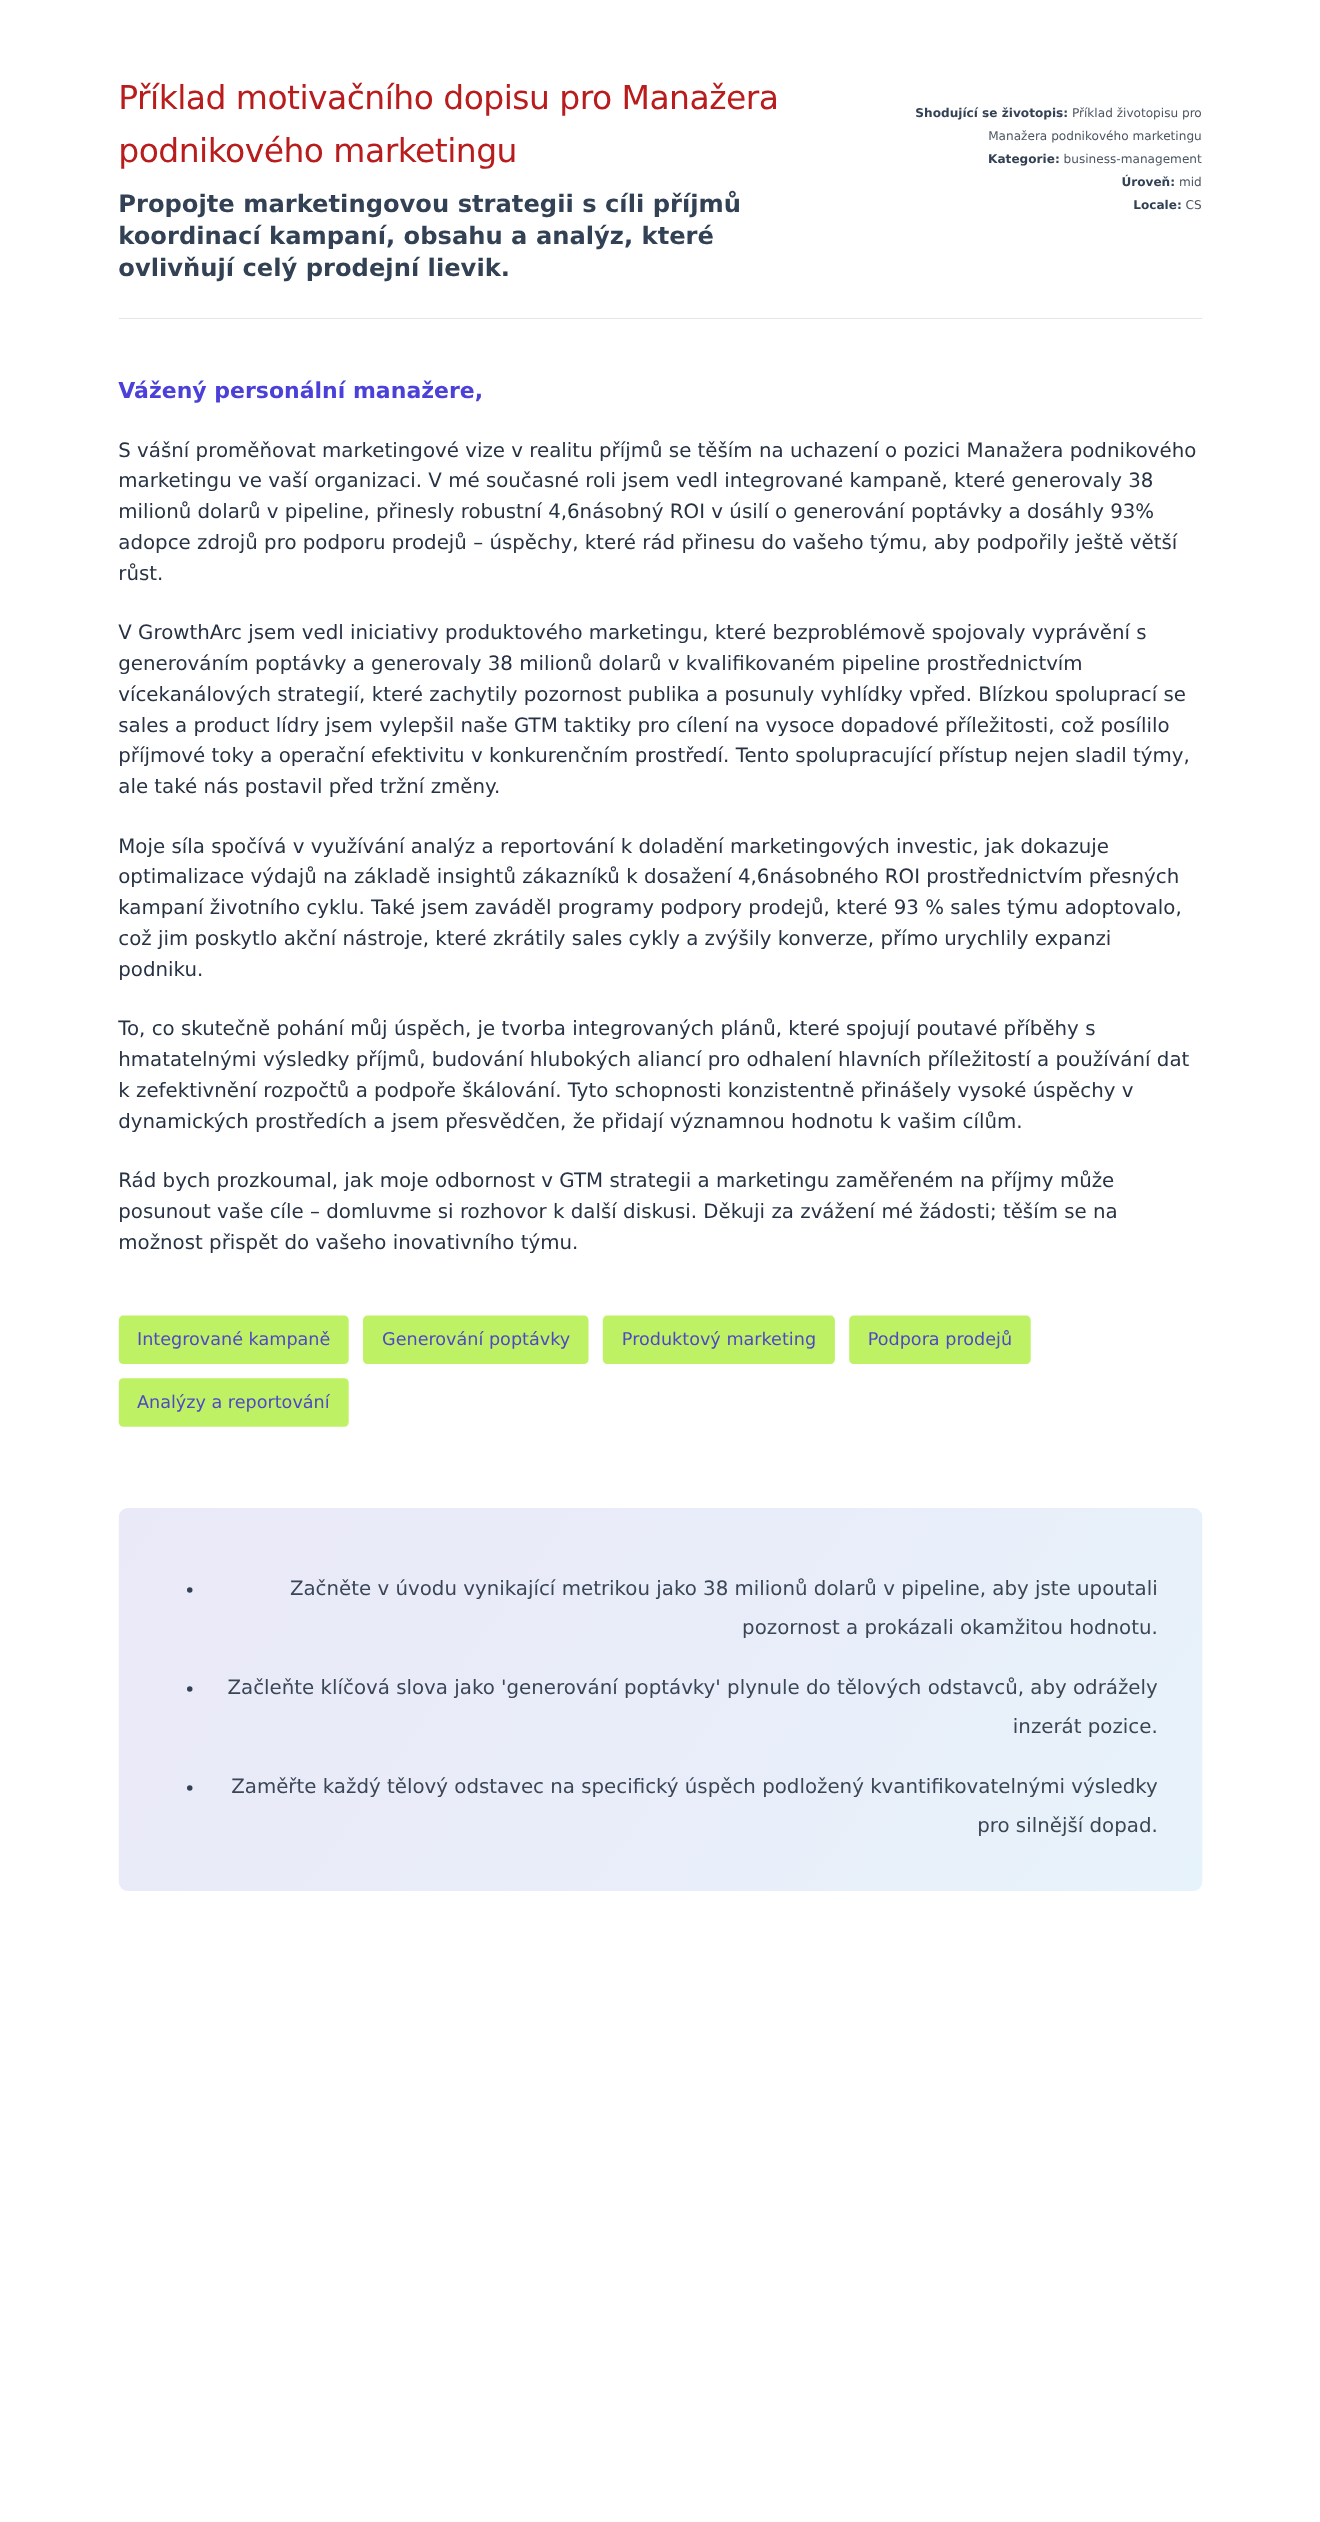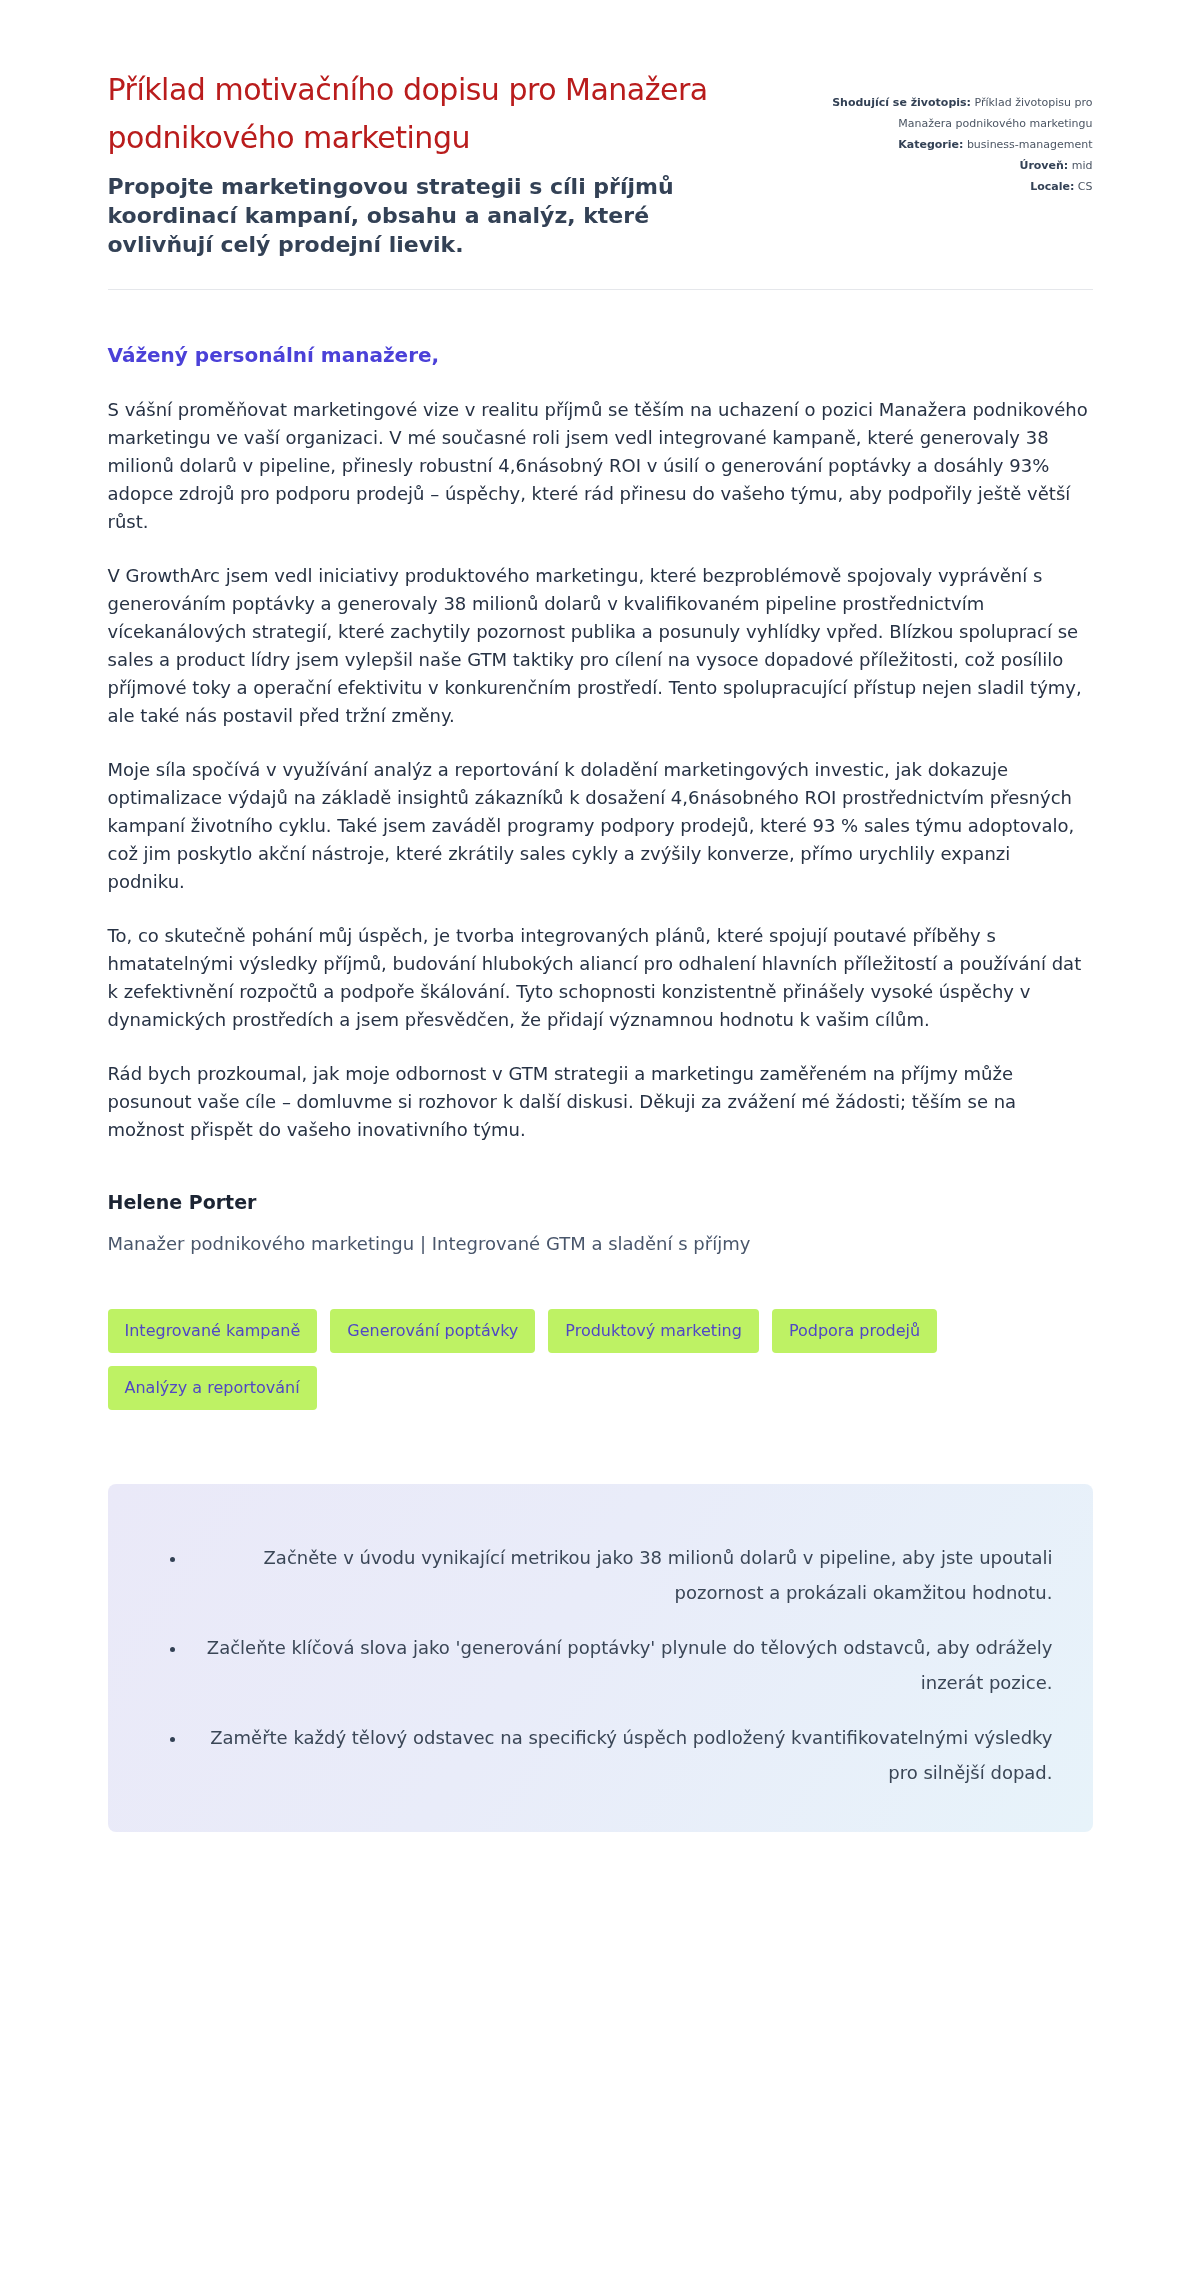--- a/index.html
+++ b/index.html
@@ -162,24 +162,20 @@
   <hr class="divider">
 
   <div class="letter">
     <p class="greeting">Vážený personální manažere,</p>
     <p class="body-par">S vášní proměňovat marketingové vize v realitu příjmů se těším na uchazení o pozici Manažera podnikového marketingu ve vaší organizaci. V mé současné roli jsem vedl integrované kampaně, které generovaly 38 milionů dolarů v pipeline, přinesly robustní 4,6násobný ROI v úsilí o generování poptávky a dosáhly 93% adopce zdrojů pro podporu prodejů – úspěchy, které rád přinesu do vašeho týmu, aby podpořily ještě větší růst.</p>
     <p class="body-par">V GrowthArc jsem vedl iniciativy produktového marketingu, které bezproblémově spojovaly vyprávění s generováním poptávky a generovaly 38 milionů dolarů v kvalifikovaném pipeline prostřednictvím vícekanálových strategií, které zachytily pozornost publika a posunuly vyhlídky vpřed. Blízkou spoluprací se sales a product lídry jsem vylepšil naše GTM taktiky pro cílení na vysoce dopadové příležitosti, což posílilo příjmové toky a operační efektivitu v konkurenčním prostředí. Tento spolupracující přístup nejen sladil týmy, ale také nás postavil před tržní změny.</p>
     <p class="body-par">Moje síla spočívá v využívání analýz a reportování k doladění marketingových investic, jak dokazuje optimalizace výdajů na základě insightů zákazníků k dosažení 4,6násobného ROI prostřednictvím přesných kampaní životního cyklu. Také jsem zaváděl programy podpory prodejů, které 93 % sales týmu adoptovalo, což jim poskytlo akční nástroje, které zkrátily sales cykly a zvýšily konverze, přímo urychlily expanzi podniku.</p>
     <p class="body-par">To, co skutečně pohání můj úspěch, je tvorba integrovaných plánů, které spojují poutavé příběhy s hmatatelnými výsledky příjmů, budování hlubokých aliancí pro odhalení hlavních příležitostí a používání dat k zefektivnění rozpočtů a podpoře škálování. Tyto schopnosti konzistentně přinášely vysoké úspěchy v dynamických prostředích a jsem přesvědčen, že přidají významnou hodnotu k vašim cílům.</p>
     <p class="body-par">Rád bych prozkoumal, jak moje odbornost v GTM strategii a marketingu zaměřeném na příjmy může posunout vaše cíle – domluvme si rozhovor k další diskusi. Děkuji za zvážení mé žádosti; těším se na možnost přispět do vašeho inovativního týmu.</p>
 
-    <div class="signature">
-      <p class="signature-name">Helene Porter</p>
-      <p class="signature-role">Manažer podnikového marketingu | Integrované GTM a sladění s příjmy</p>
-    </div>
   </div>
 
   <div class="tags">
     <span class="tag-chip">Integrované kampaně</span>
     <span class="tag-chip">Generování poptávky</span>
     <span class="tag-chip">Produktový marketing</span>
     <span class="tag-chip">Podpora prodejů</span>
     <span class="tag-chip">Analýzy a reportování</span>
   </div>
 

